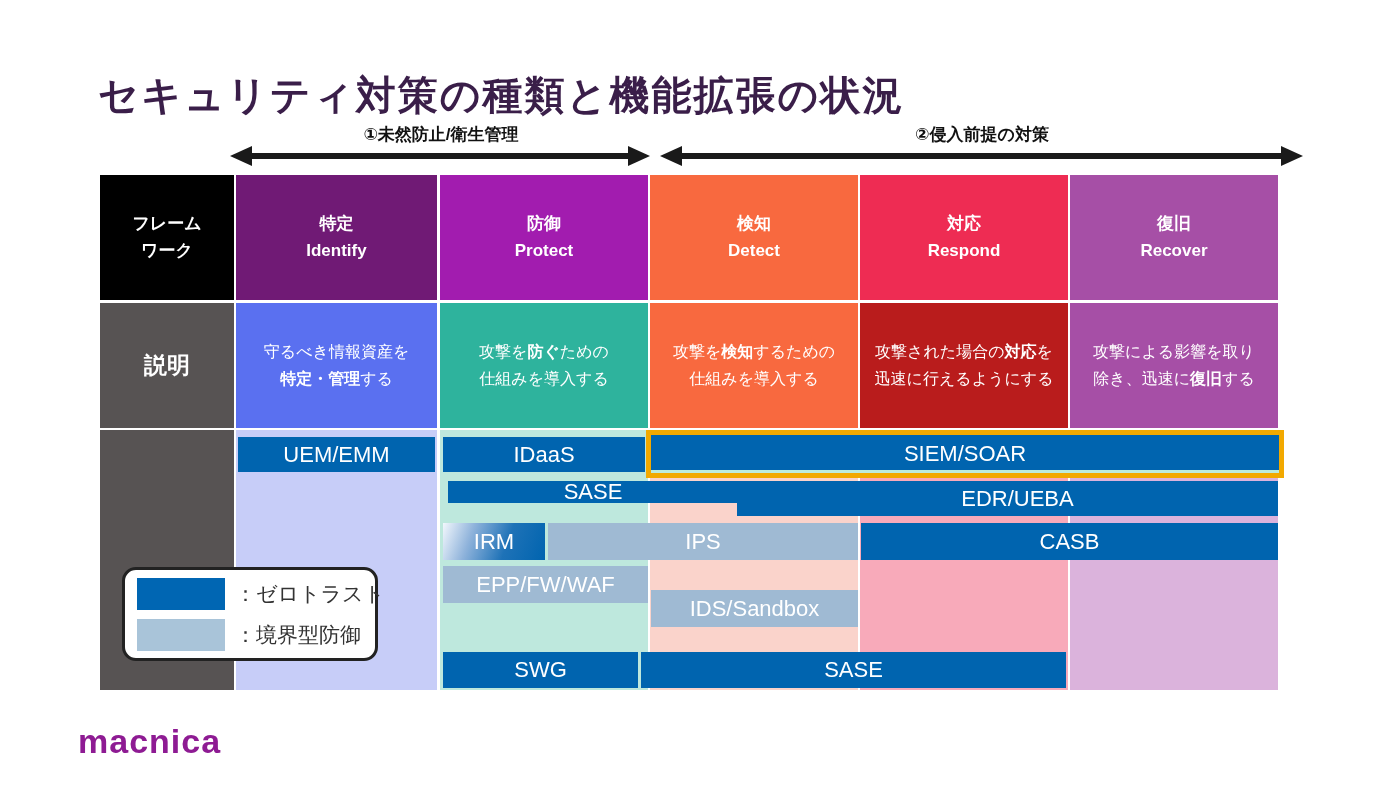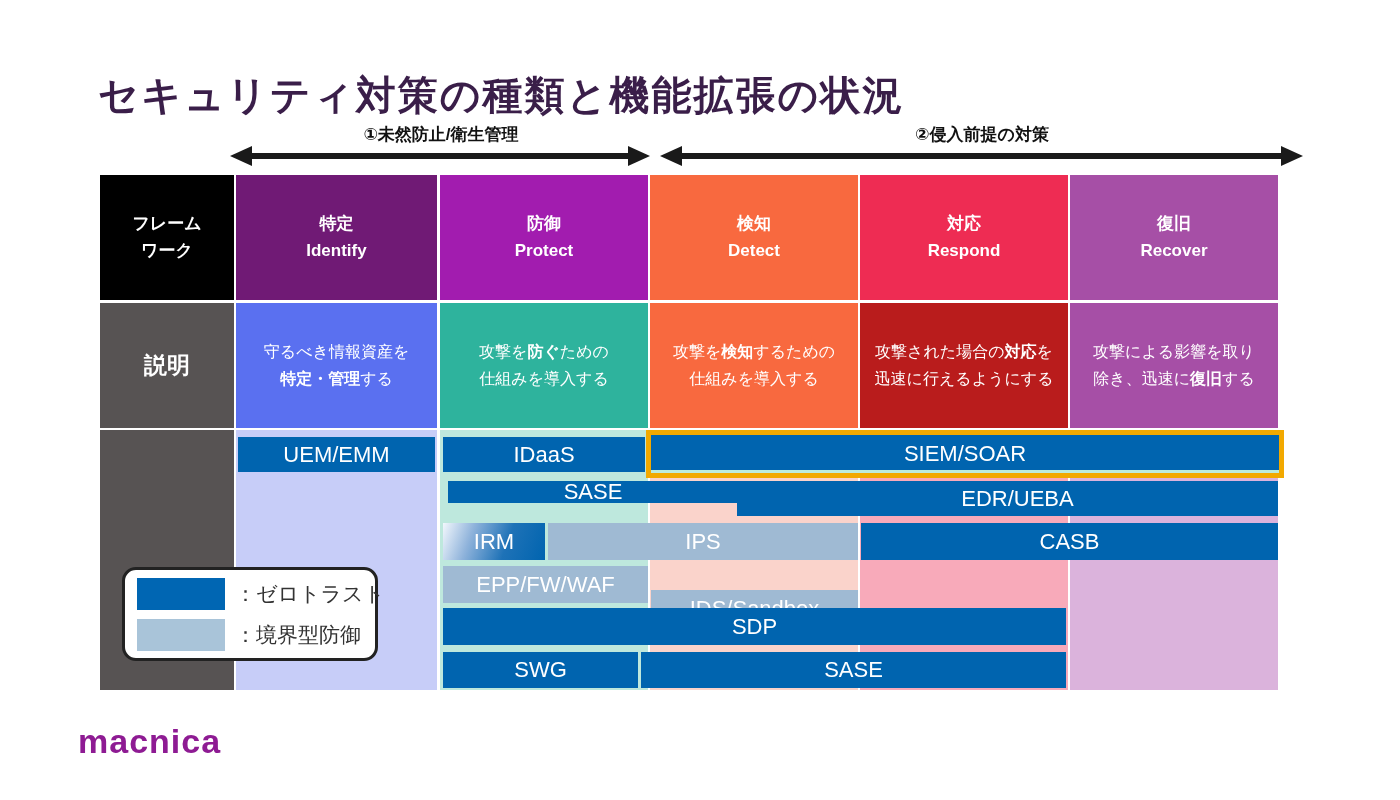--- a/index.html
+++ b/index.html
@@ -149,21 +149,20 @@
   <div class="abs siem-frame">
     <div class="pbox pb-dark bx-siem">SIEM/SOAR</div>
   </div>
   <div class="abs pbox pb-dark bx-sase">SASE</div>
   <div class="abs pbox pb-dark bx-edr">EDR/UEBA</div>
   <div class="abs pbox pb-grad bx-irm">IRM</div>
   <div class="abs pbox pb-light bx-ips">IPS</div>
   <div class="abs pbox pb-dark bx-casb">CASB</div>
   <div class="abs pbox pb-light bx-epp">EPP/FW/WAF</div>
   <div class="abs pbox pb-light bx-ids">IDS/Sandbox</div>
-  <div class="abs pbox pb-dark bx-sdp">SDP</div>
   <div class="abs pbox pb-dark bx-swg">SWG</div>
   <div class="abs pbox pb-dark bx-cspm">SASE</div>
 
   <div class="abs legend">
     <div class="legend-row">
       <span class="legend-swatch" style="background-color: rgb(0, 102, 179);"></span>
       <span class="legend-text">：ゼロトラスト</span>
     </div>
     <div class="legend-row">
       <span class="legend-swatch" style="background-color: rgb(169, 196, 217);"></span>

